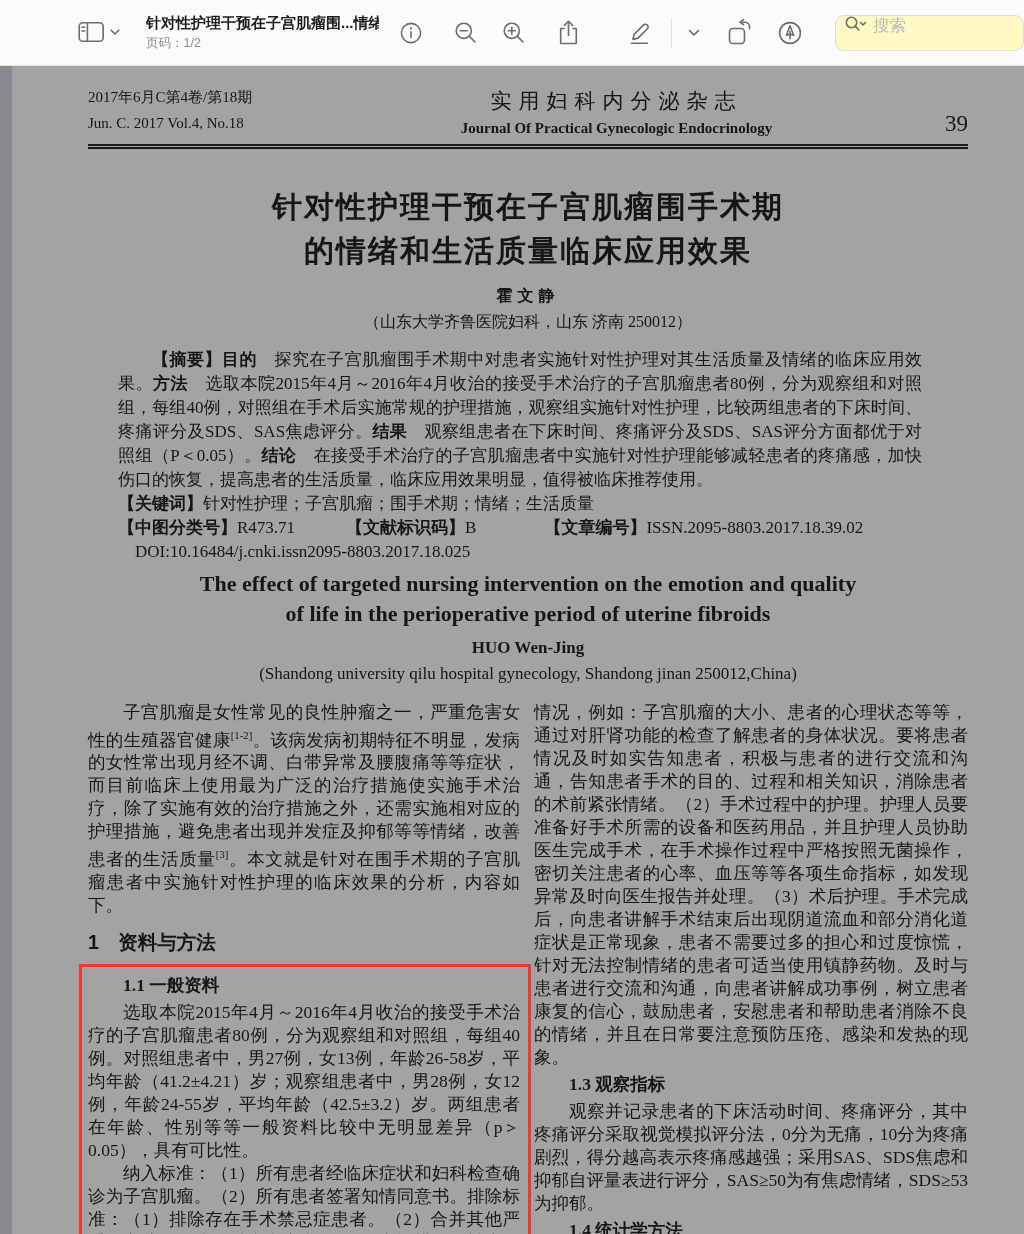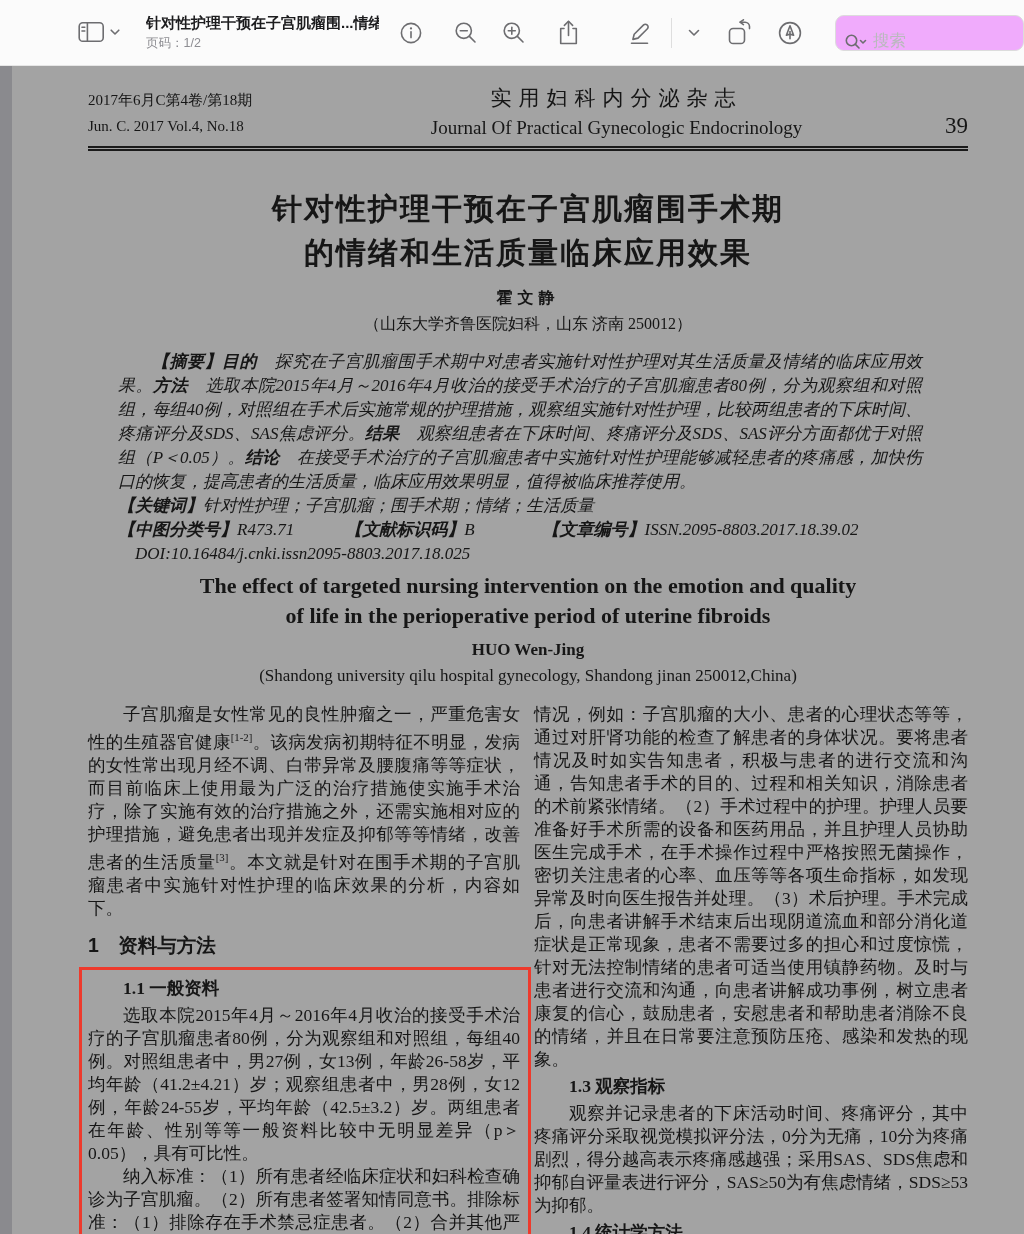--- a/index.html
+++ b/index.html
@@ -15,48 +15,48 @@
   .tb-btn svg { display:block; }
   .icon-stroke { stroke:#6d6d70; stroke-width:1.6; fill:none;
                  stroke-linecap:round; stroke-linejoin:round; }
   .tb-title-block { margin-left:24px; width:262px; overflow:hidden; }
   .tb-title-main { font-size:15px; font-weight:bold; color:#1c1c1e;
                    white-space:nowrap; overflow:hidden; }
   .tb-page { font-size:12.5px; color:#8d8d92; margin-top:2px; }
   .tb-group { display:flex; align-items:center; }
   .tb-divider { width:1px; height:30px; background:#dedede; margin:0 14px 0 16px; }
   .search { margin-left:30px; width:210px; height:36px; border:1.5px solid #dcdcdc;
-            border-radius:9px; background:#f0abfc; display:flex; align-items:flex-end;
+            border-radius:9px; background:#fef9c3; display:flex; align-items:flex-start;
             padding:0 9px; gap:6px; }
   .search input { border:none; outline:none; width:110px; font-size:16.5px;
                   color:#3a3a3a; background:transparent;
                   font-family:"Liberation Sans", sans-serif; }
   .search input::placeholder { color:#b9b9bd; }
 
   
   .content { display:flex; height:1168px; }
   .gutter { width:12px; background:#8a8a8e; }
   .page { flex:1; background:#a3a3a3; padding:18px 56px 0 76px; overflow:hidden; }
 
   .journal-header { display:flex; align-items:flex-end; }
   .jh-left { width:225px; font-size:15px; line-height:1.75; white-space:nowrap; }
   .jh-center { flex:1; text-align:center; }
   .jh-cn { font-size:21px; letter-spacing:7px; }
-  .jh-en { font-size:19px; font-weight:normal; margin-top:5px;text-align:center; }
+  .jh-en { font-size:15px; font-weight:bold; margin-top:5px;text-align:center; }
   .jh-page { width:48px; text-align:right; font-size:23px; }
   .double-rule { margin-top:7px; height:5px;
                  border-top:2.5px solid #1a1a1a; border-bottom:2px solid #1a1a1a; }
 
   .art-title { margin-top:36px; text-align:center; font-size:30px; font-weight:bold;
                line-height:44px; letter-spacing:2px; }
   .art-author { margin-top:13px; text-align:center; font-size:16px; font-weight:bold;
                 letter-spacing:5px; }
   .art-affil { margin-top:5px; text-align:center; font-size:16px; }
 
-  .abstract-block { margin:15px 46px 0 30px; font-size:17px; line-height:24px;font-style:italic; }
+  .abstract-block { margin:15px 46px 0 30px; font-size:17px; line-height:24px; }
   .abstract-block p { text-align:justify; }
   .abs-main { text-indent:2em; }
   .doi-line { text-indent:1em; }
   .b { font-weight:bold; }
   sup { font-size:0.62em; }
 
   .en-title { margin-top:5px; text-align:center; font-size:22px; font-weight:bold;
               line-height:30px; }
   .en-author { margin-top:9px; text-align:center; font-size:17px; font-weight:bold; }
   .en-affil { margin-top:6px; text-align:center; font-size:17px;font-family:Liberation Serif, serif; }

